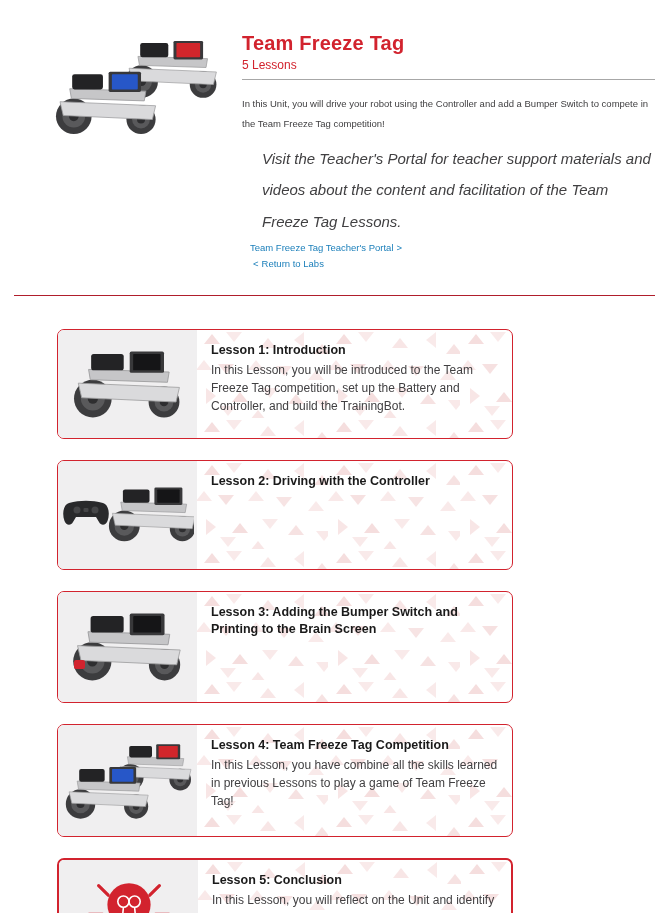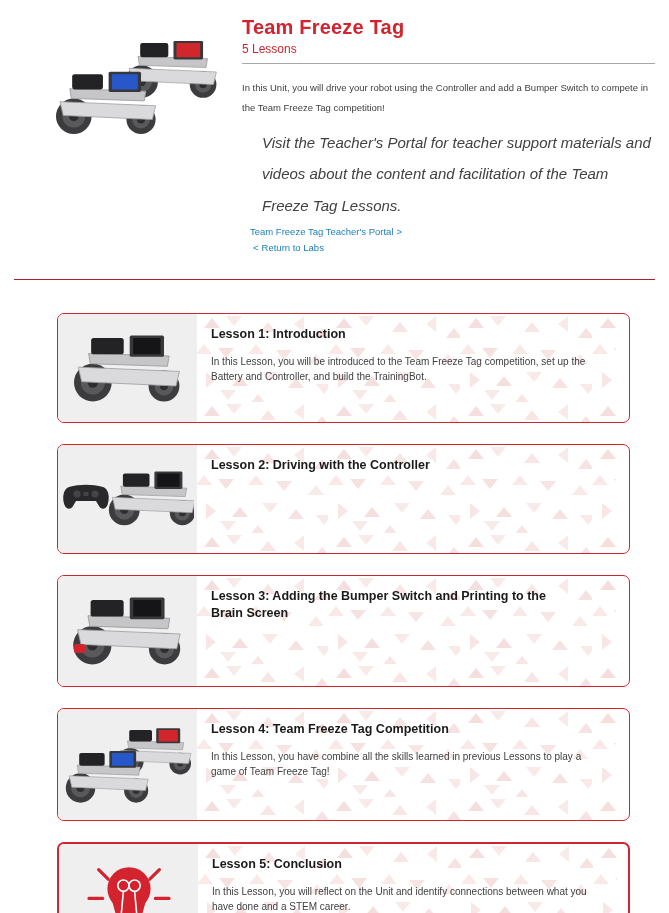--- a/index.html
+++ b/index.html
@@ -9,45 +9,45 @@
   }
   *{box-sizing:border-box; margin:0; padding:0;}
   html,body{background:#fff;}
   body{
     width:669px; height:913px; position:relative; overflow:hidden;
     font-family:"Liberation Sans","DejaVu Sans",sans-serif; color:var(--body-text);
   }
   
   .unit-header{position:relative; min-height:200px;}
   .hero{position:absolute; left:48px; top:28px; width:180px; height:118px;}
-  .head-text{margin:0 14px 0 242px; padding-top:16px;}
+  .head-text{margin:0 14px 0 242px; padding-top:32px;}
   h1.page-title{font-size:20px; font-weight:bold; color:var(--brand-red); letter-spacing:.2px;}
   .lesson-count{font-size:12px; font-weight:normal; color:var(--brand-red); margin-top:3px;}
   .rule{border-top:1px solid #a7a7a7; margin-top:7px;}
   p.intro{font-size:9.5px; line-height:2.1; margin-top:14px; color:var(--body-text);}
   p.note{font-size:15px; line-height:2.1; margin-top:9px; margin-left:20px; max-width:390px; color:var(--body-text);font-style:italic;}
   a.link{display:table; font-size:9.5px; color:var(--link-blue); text-decoration:none; margin:5px 0 0 8px; cursor:pointer;}
   a.link .chev{margin:0 3px; font-size:9.5px;}
   .page-rule{border-top:1px solid var(--divider-red); margin:26px 14px 0;}
   
   .cards{margin:33px 0 0 57px; width:558px;}
   .card{
-    position:relative; display:flex; width:573px; height:110px;
+    position:relative; display:flex; width:456px; height:110px;
     border:1px solid var(--brand-red); border-radius:7px; overflow:hidden;
     background:#fff; margin-bottom:21px; cursor:pointer;
   }
   .card.c3{height:112px;} .card.c4{height:113px;} .card.c5{height:116px; border-width:2px;}
   .card-pattern{position:absolute; left:138px; top:0; right:0; bottom:0; width:420px; height:116px;}
   .card-image{
     position:relative; z-index:1; flex:none; width:139px; height:100%;
     background:var(--image-panel-bg); display:flex; align-items:center; justify-content:center;
   }
   .card-content{position:relative; z-index:1; padding:12px 4px 0 14px;}
   .card-title{font-size:12.5px; font-weight:bold; color:var(--heading-text); line-height:1.3; max-width:352px;}
-  .card-desc{font-size:10px; line-height:1.5; color:var(--body-text); margin-top:11px; max-width:392px;}
+  .card-desc{font-size:12px; line-height:1.5; color:var(--body-text); margin-top:2px; max-width:392px;}
   .tri{fill:var(--pattern-pink);}
   .screen-blue{--screen:var(--screen-blue);} .screen-red{--screen:var(--screen-red);} .screen-dark{--screen:#151517;}
   svg{display:block;}
 </style>
 </head>
 <body>
 
 <svg width="0" height="0" style="position:absolute" aria-hidden="true">
   <defs>
     <pattern id="tripat" width="132" height="88" patternUnits="userSpaceOnUse">

